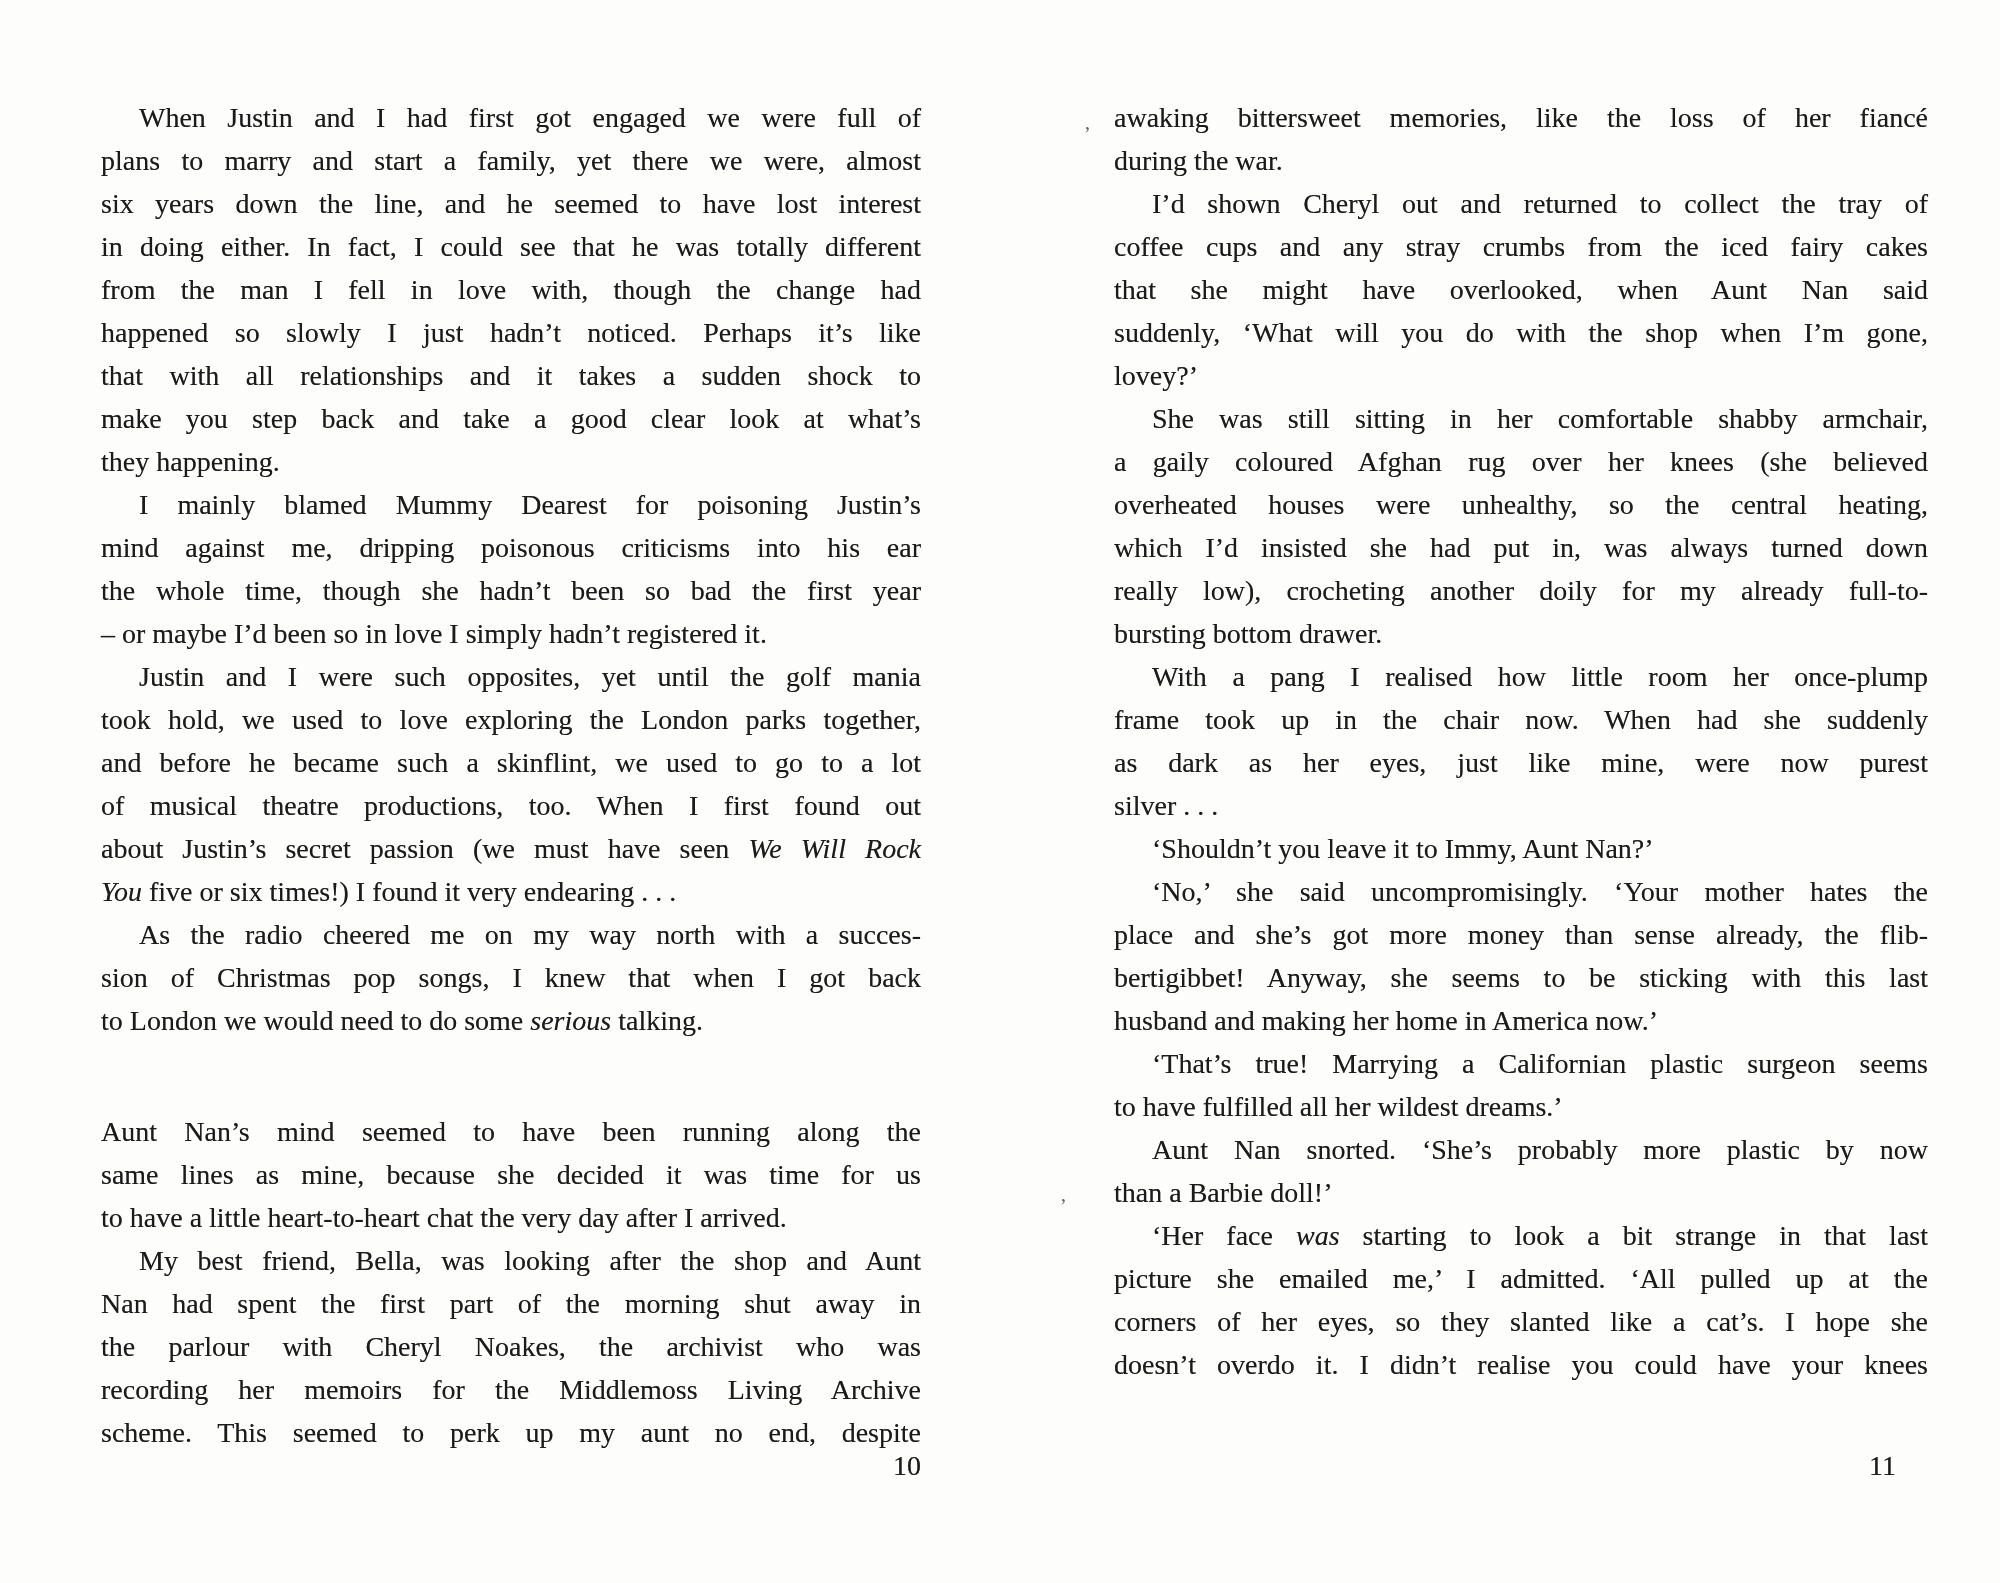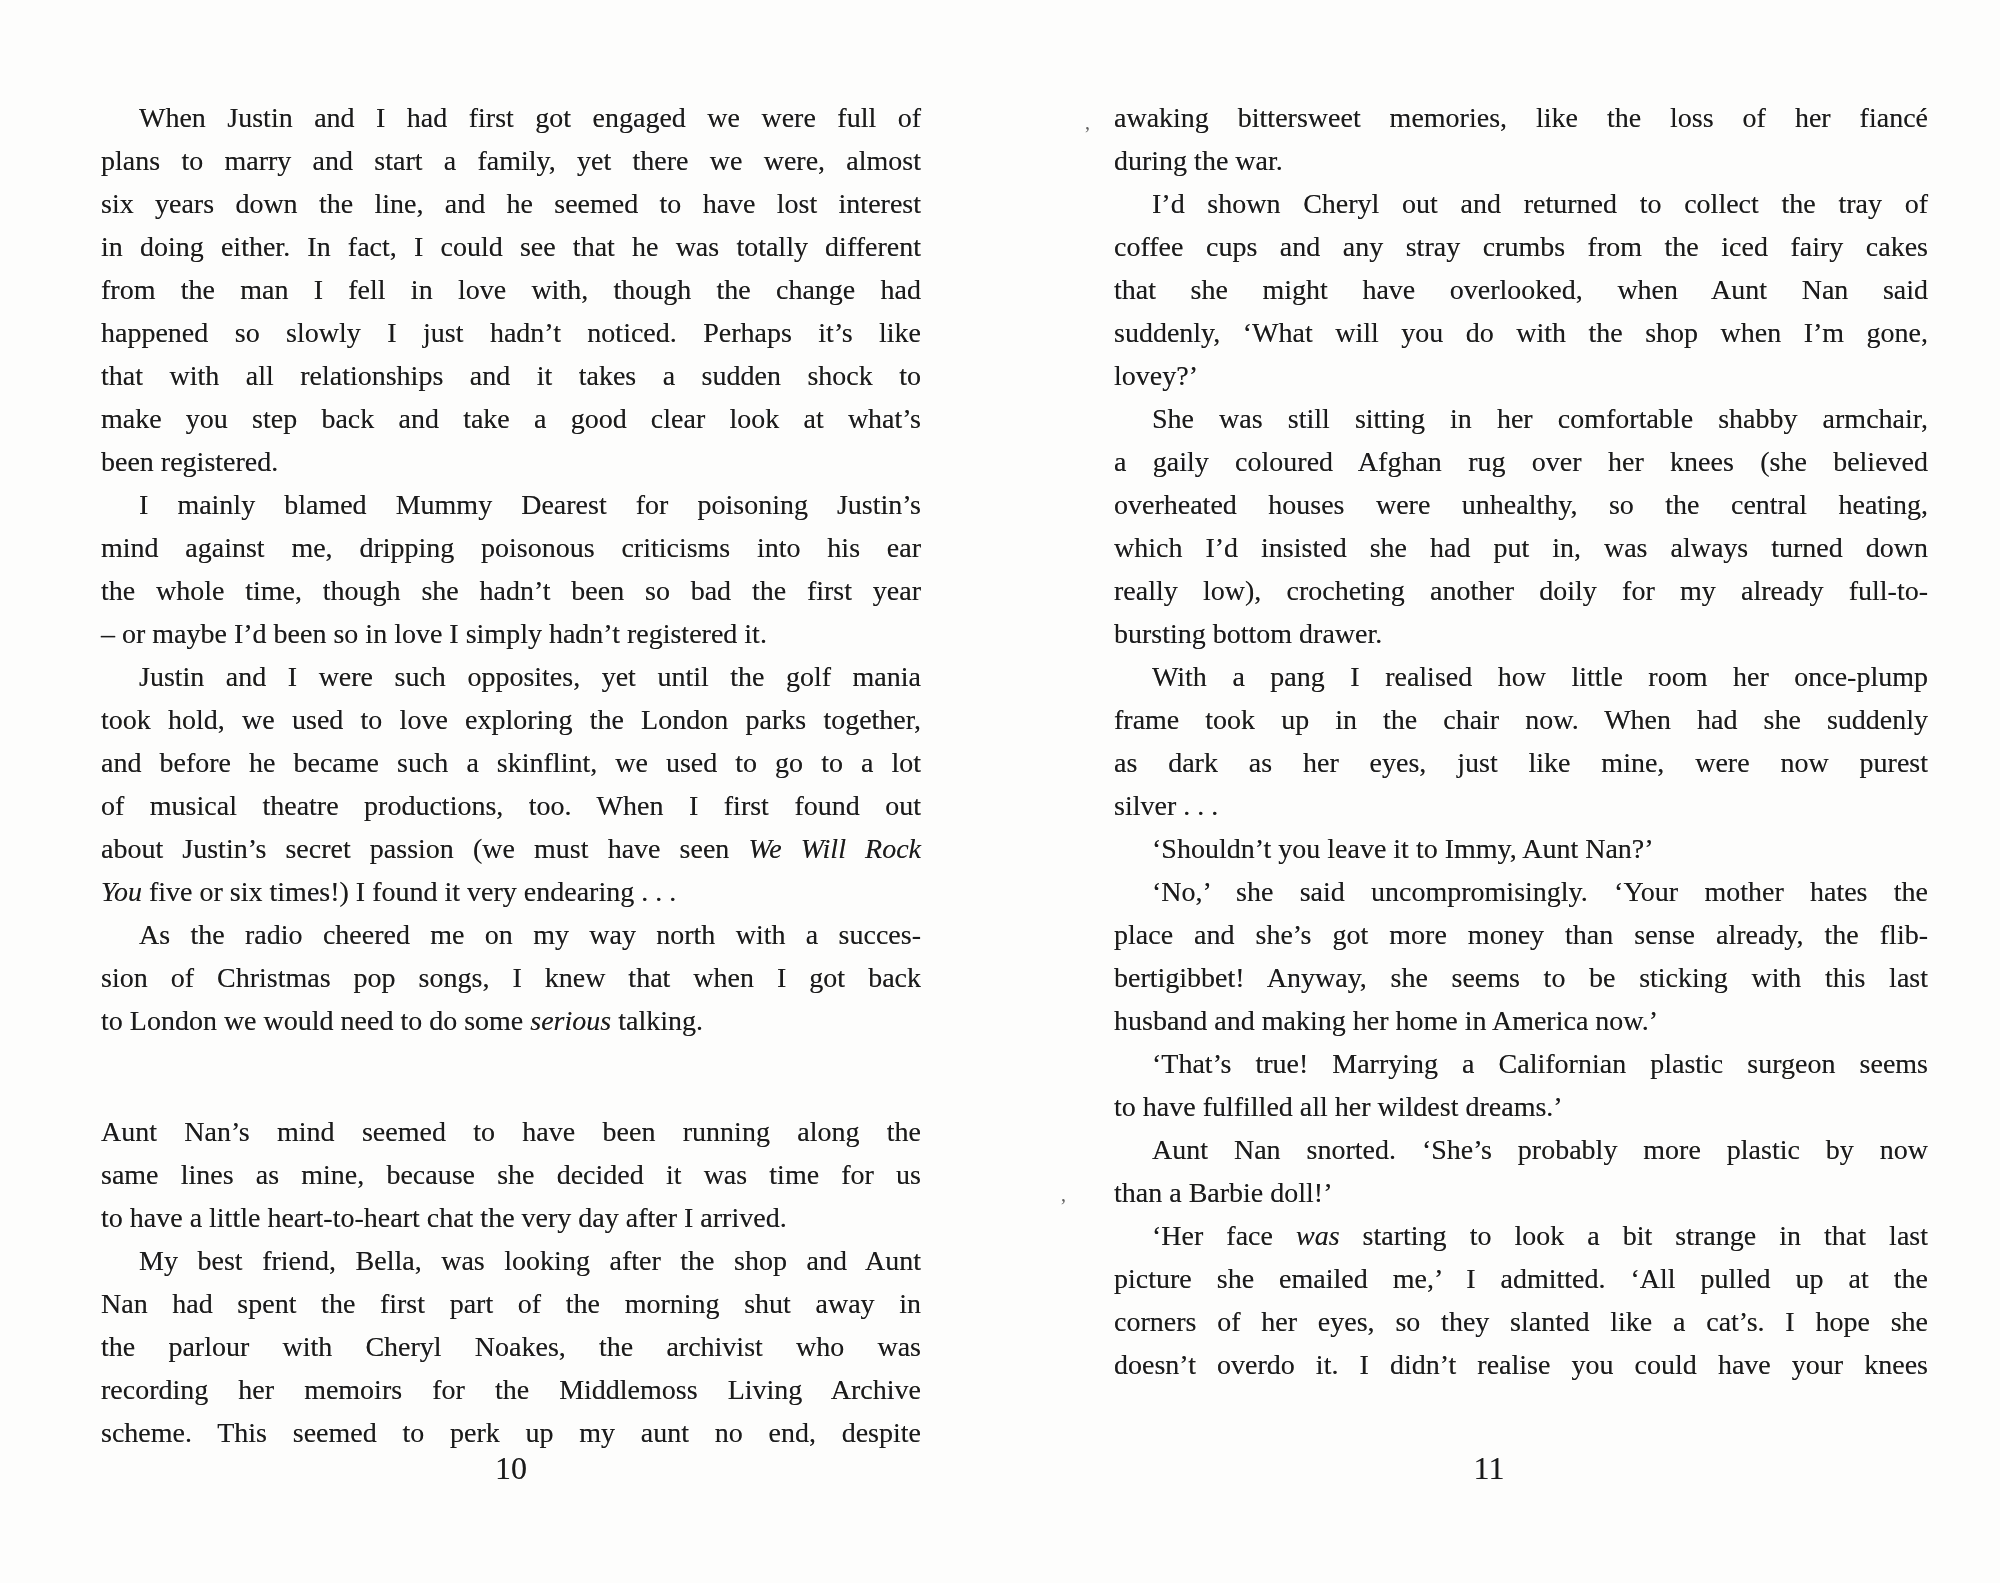--- a/index.html
+++ b/index.html
@@ -35,22 +35,22 @@
   .para.indent .line:first-child {
     text-indent: 38px;
   }
   .para.scene-break {
     margin-top: 68px;
   }
   .em { font-style: italic; }
   .page-number {
     position: absolute;
     top: 1450px;
-    font-size: 32px;
-    text-align: center;
+    font-size: 28px;
+    text-align: right;
     text-shadow: 0 0 0.6px rgba(25,25,25,0.55);
   }
   .pn-left  { left: 101px;  width: 820px; }
   .pn-right { left: 1082px; width: 814px; }
   .artifact {
     position: absolute;
     font-size: 20px;
     color: rgba(40,40,40,0.75);
     line-height: 1;
   }
@@ -62,21 +62,21 @@
   <div class="column col-left" id="col-left">
       <div class="para indent">
         <div class="line"><span>When Justin and I had first got engaged we were full of</span></div>
         <div class="line"><span>plans to marry and start a family, yet there we were, almost</span></div>
         <div class="line"><span>six years down the line, and he seemed to have lost interest</span></div>
         <div class="line"><span>in doing either. In fact, I could see that he was totally different</span></div>
         <div class="line"><span>from the man I fell in love with, though the change had</span></div>
         <div class="line"><span>happened so slowly I just hadn’t noticed. Perhaps it’s like</span></div>
         <div class="line"><span>that with all relationships and it takes a sudden shock to</span></div>
         <div class="line"><span>make you step back and take a good clear look at what’s</span></div>
-        <div class="line last"><span>been registered.</span></div>
+        <div class="line last"><span>they happening.</span></div>
       </div>
       <div class="para indent">
         <div class="line"><span>I mainly blamed Mummy Dearest for poisoning Justin’s</span></div>
         <div class="line"><span>mind against me, dripping poisonous criticisms into his ear</span></div>
         <div class="line"><span>the whole time, though she hadn’t been so bad the first year</span></div>
         <div class="line last"><span>– or maybe I’d been so in love I simply hadn’t registered it.</span></div>
       </div>
       <div class="para indent">
         <div class="line"><span>Justin and I were such opposites, yet until the golf mania</span></div>
         <div class="line"><span>took hold, we used to love exploring the London parks together,</span></div>

